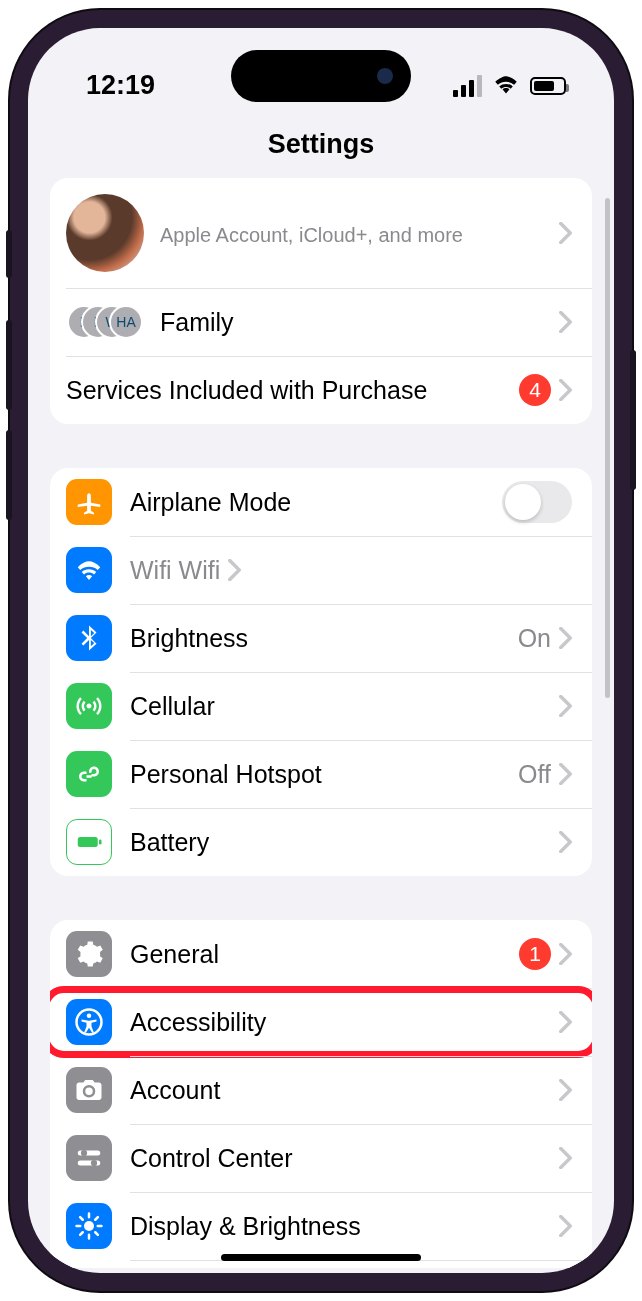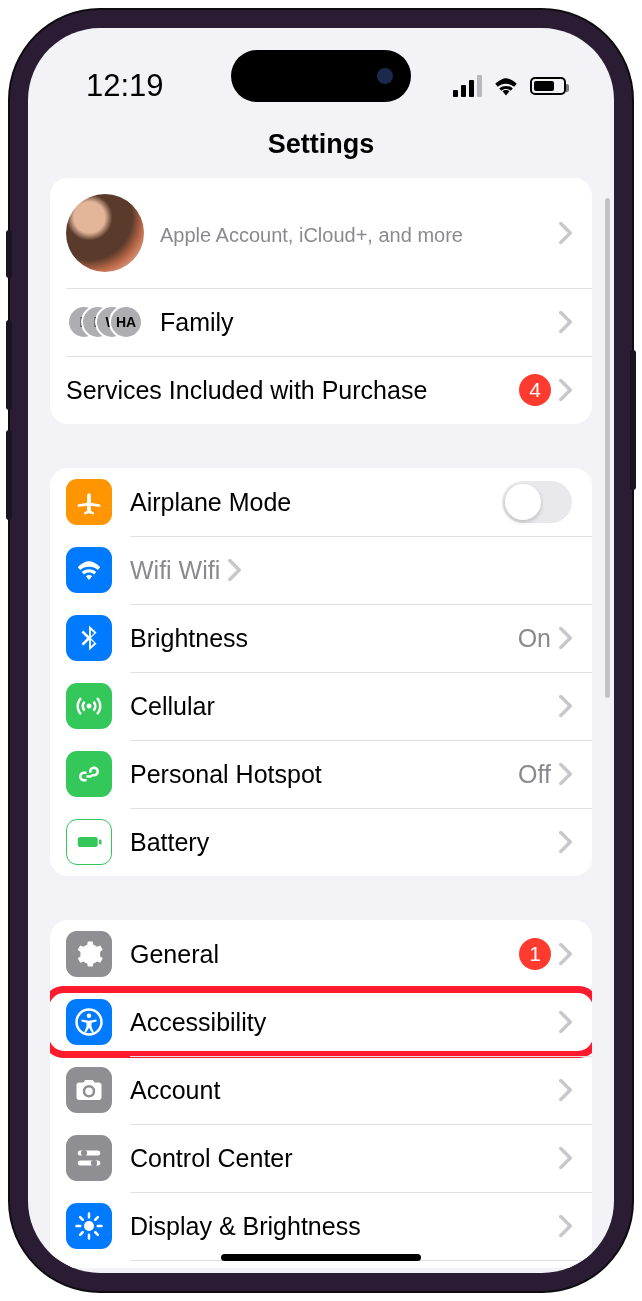--- a/index.html
+++ b/index.html
@@ -52,22 +52,22 @@
   .sb-left2 { left:-4px; top:310px; width:6px; height:90px; }
   .sb-left3 { left:-4px; top:420px; width:6px; height:90px; }
   .sb-right { right:-4px; top:340px; width:6px; height:140px; }
 
   .status-bar {
     height: 95px;
     display: flex;
     align-items: center;
     justify-content: space-between;
     padding: 20px 48px 0 58px;
-    font-size: 31px;
-    font-weight: 400;
+    font-size: 27px;
+    font-weight: 700;
   }
   .status-right { display:flex; align-items:center; gap:10px; }
   .signal { display:flex; align-items:flex-end; gap:3px; }
   .signal span { width:5px; background:#000; border-radius:1px; }
   .signal span:nth-child(1){height:7px;}
   .signal span:nth-child(2){height:12px;}
   .signal span:nth-child(3){height:17px;}
   .signal span:nth-child(4){height:22px; background:#b8b8bd;}
 
   .title-bar {
@@ -114,23 +114,23 @@
     margin-right: 16px;
   }
   .family-avatars {
     display:flex;
     margin-right:16px;
     width:78px;
     justify-content:center;
   }
   .fa {
     width:34px;height:34px;border-radius:50%;
-    background:#aeaeb2;color:#000000;
+    background:#aeaeb2;color:#0c4a6e;
     display:flex;align-items:center;justify-content:center;
-    font-size:14px;font-weight:700;
+    font-size:14px;font-weight:400;
     border:2px solid #fff;
   }
   .fa + .fa { margin-left:-20px; }
 
   .icon-box {
     width: 46px; height: 46px;
     border-radius: 11px;
     display: flex;
     align-items: center;
     justify-content: center;

